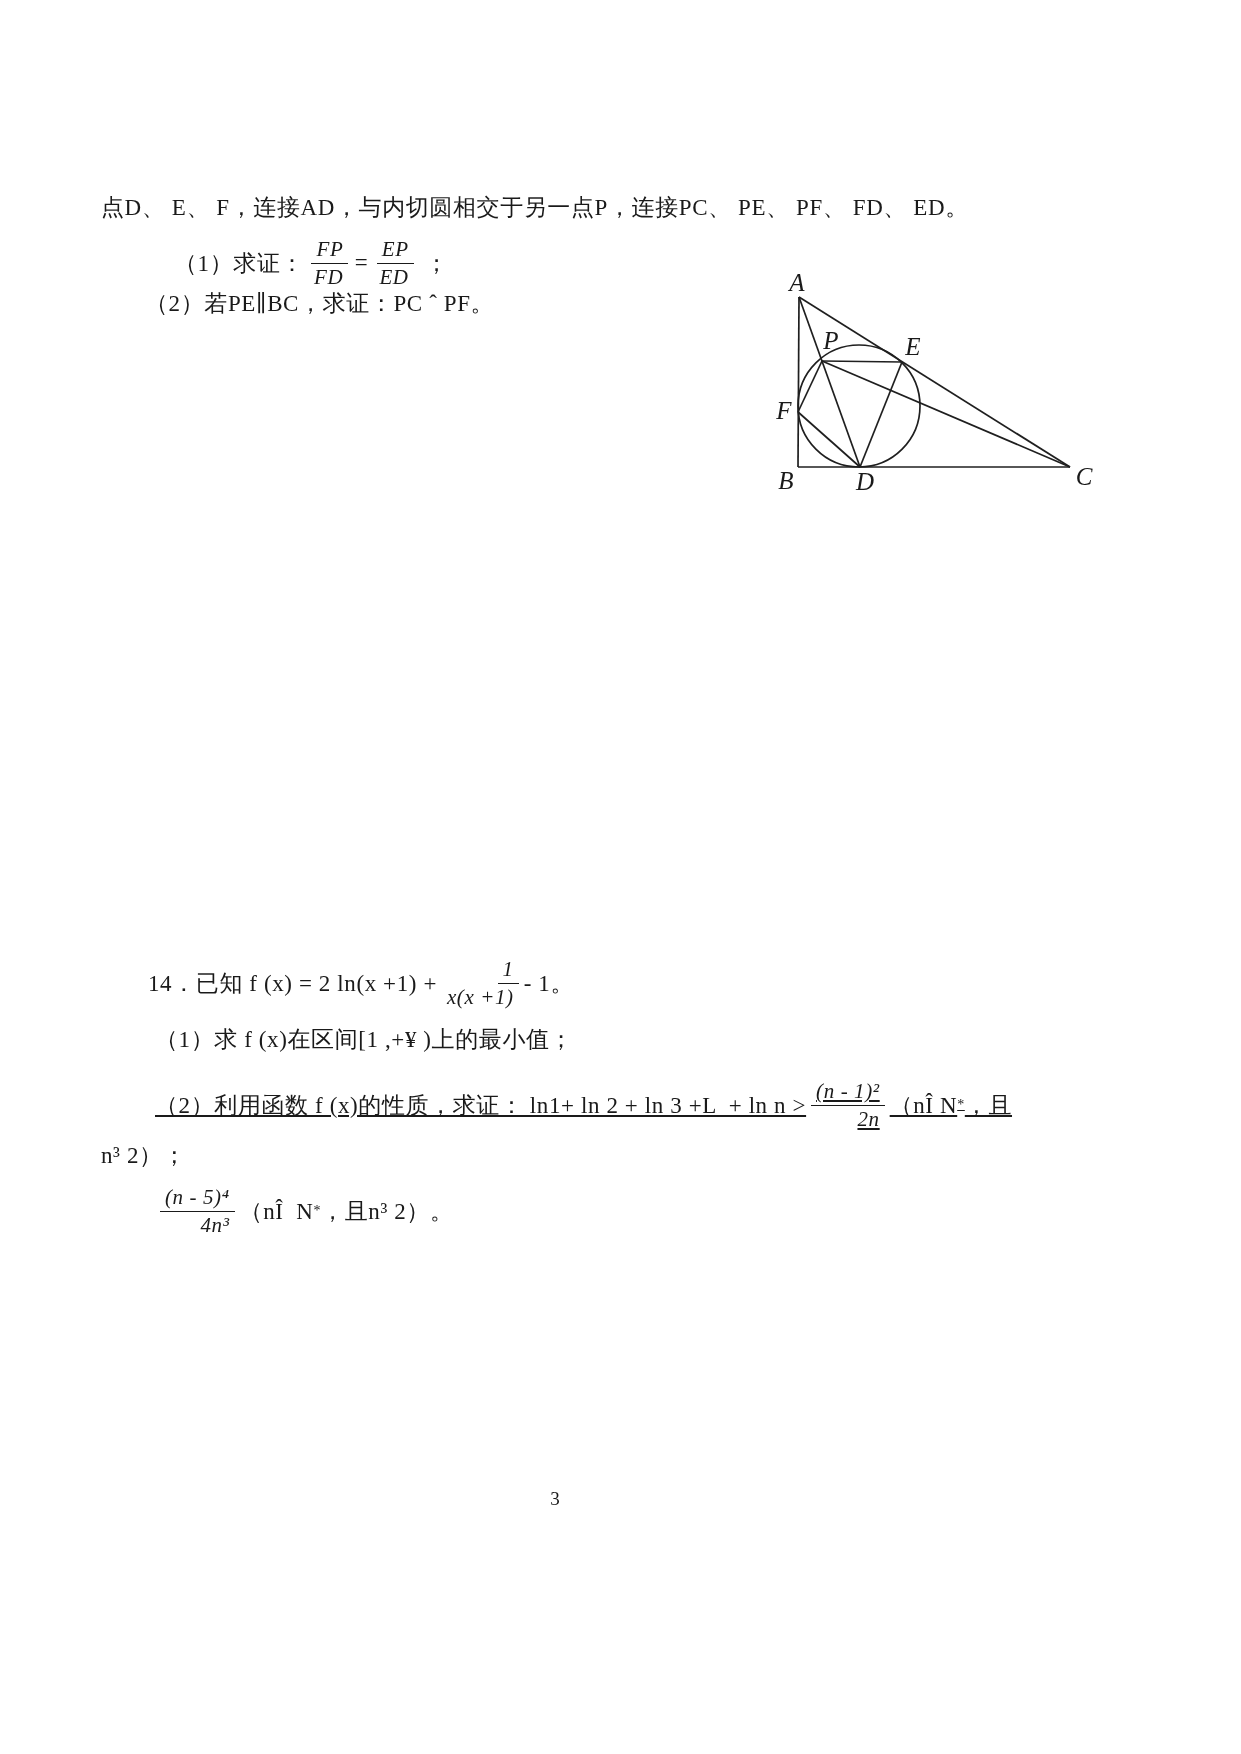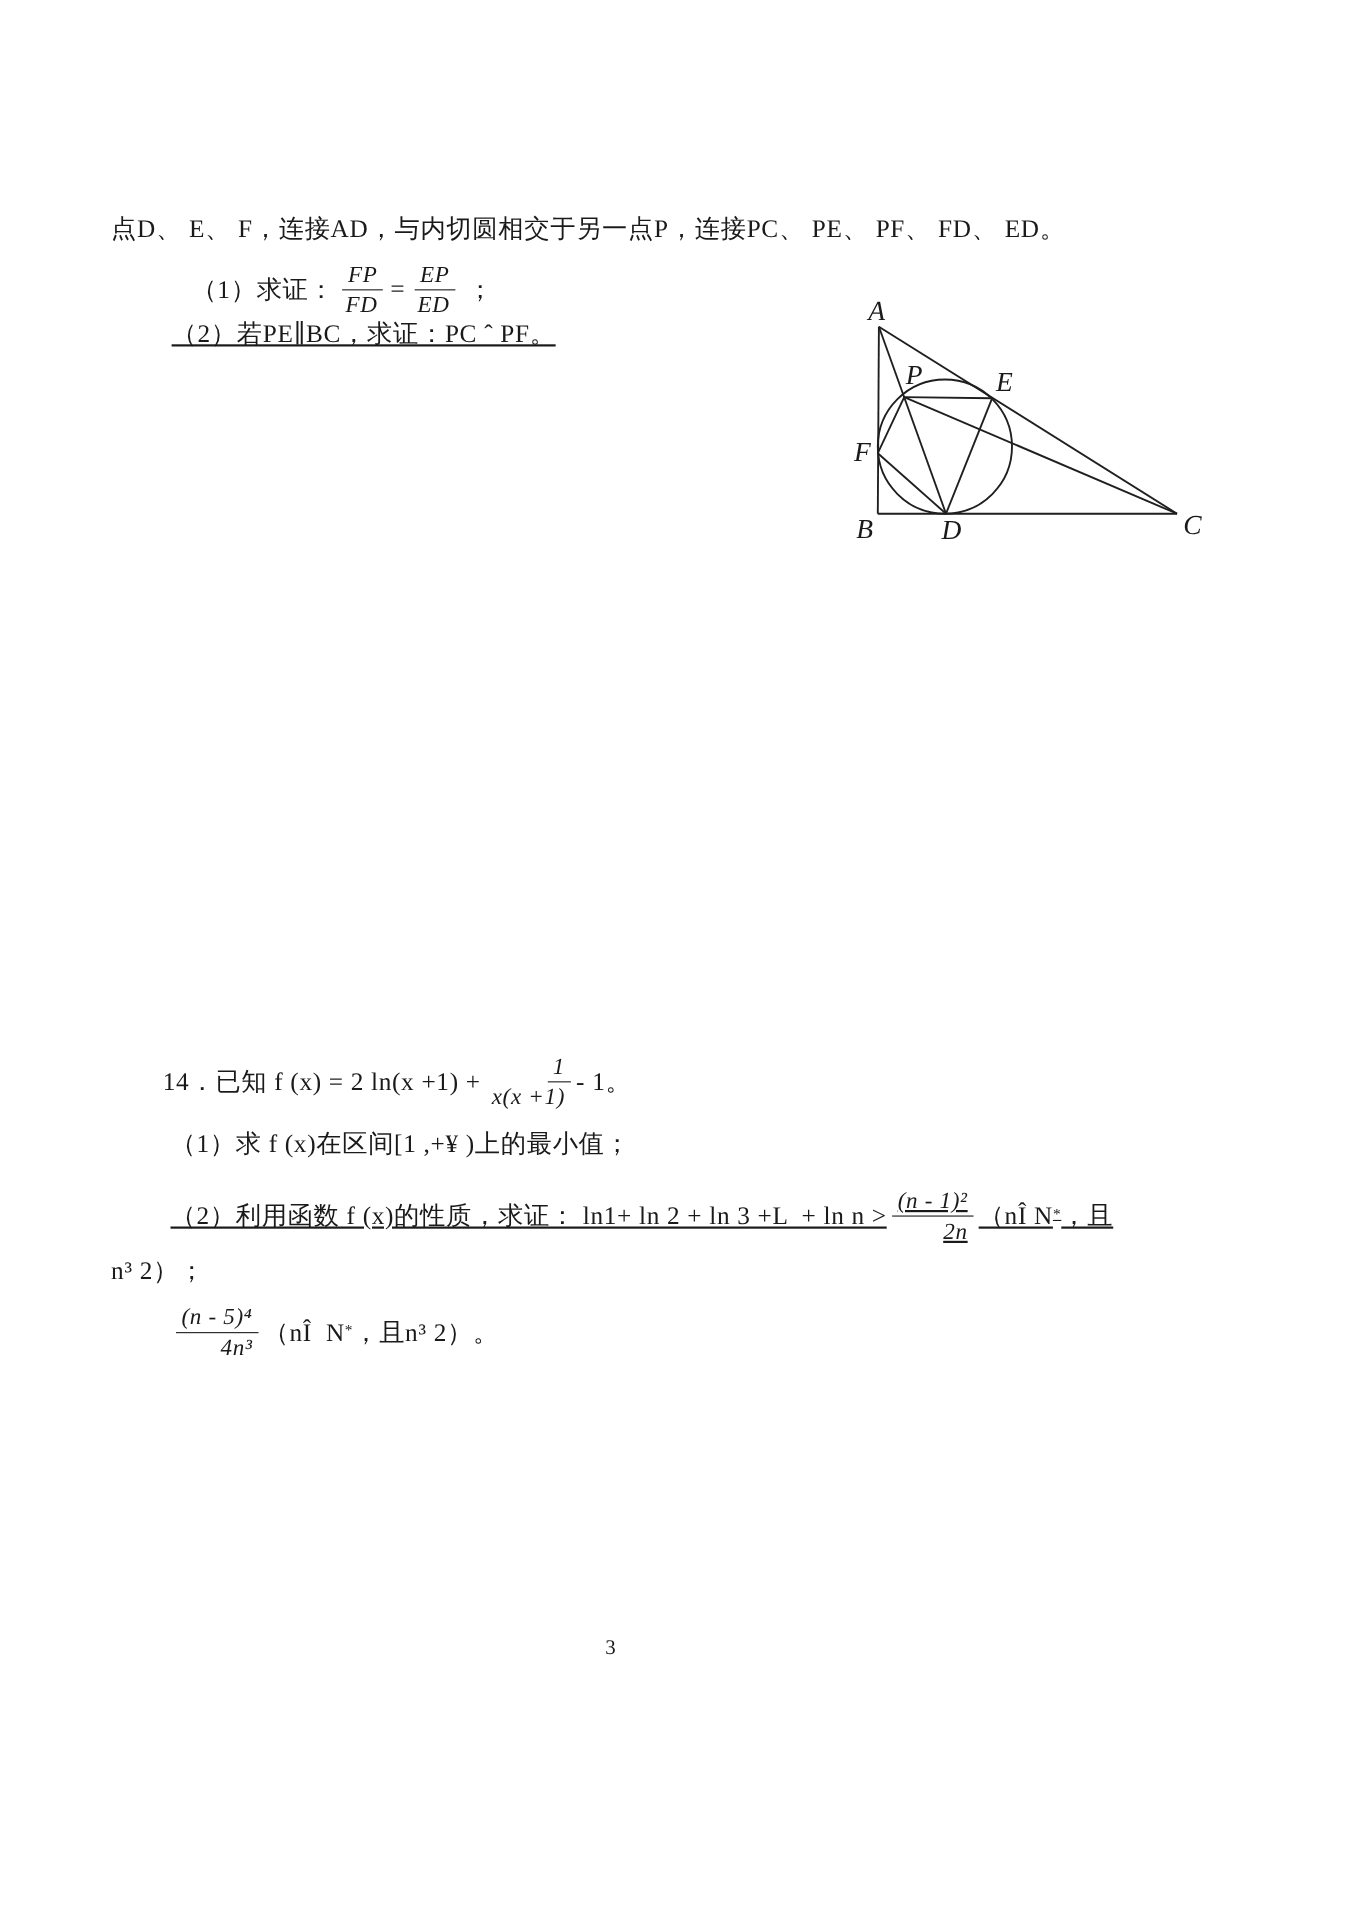--- a/index.html
+++ b/index.html
@@ -50,21 +50,21 @@
       <span class="den">FD</span>
     </span>
     <span class="mi">=</span>
     <span class="frac">
       <span class="num">EP</span>
       <span class="den">ED</span>
     </span>
     <span> ；</span>
   </div>
 
-  <div class="tline" style="left:156px;top:290px;text-decoration:underline;">（2）若PE∥BC，求证：PC ˆ PF。</div>
+  <div class="tline" style="left:145px;top:290px;">（2）若PE∥BC，求证：PC ˆ PF。</div>
 
   <div class="figure">
     <svg viewBox="770 240 330 260">
       <g stroke="#1f1f1f" stroke-width="1.7" fill="none">
         <line x1="799" y1="297" x2="798" y2="467"></line>
         <line x1="798" y1="467" x2="1070" y2="467"></line>
         <line x1="1070" y1="467" x2="799" y2="297"></line>
         <circle cx="859" cy="406" r="61"></circle>
         <line x1="799" y1="297" x2="860" y2="467"></line>
         <line x1="822" y1="361" x2="1070" y2="467"></line>

